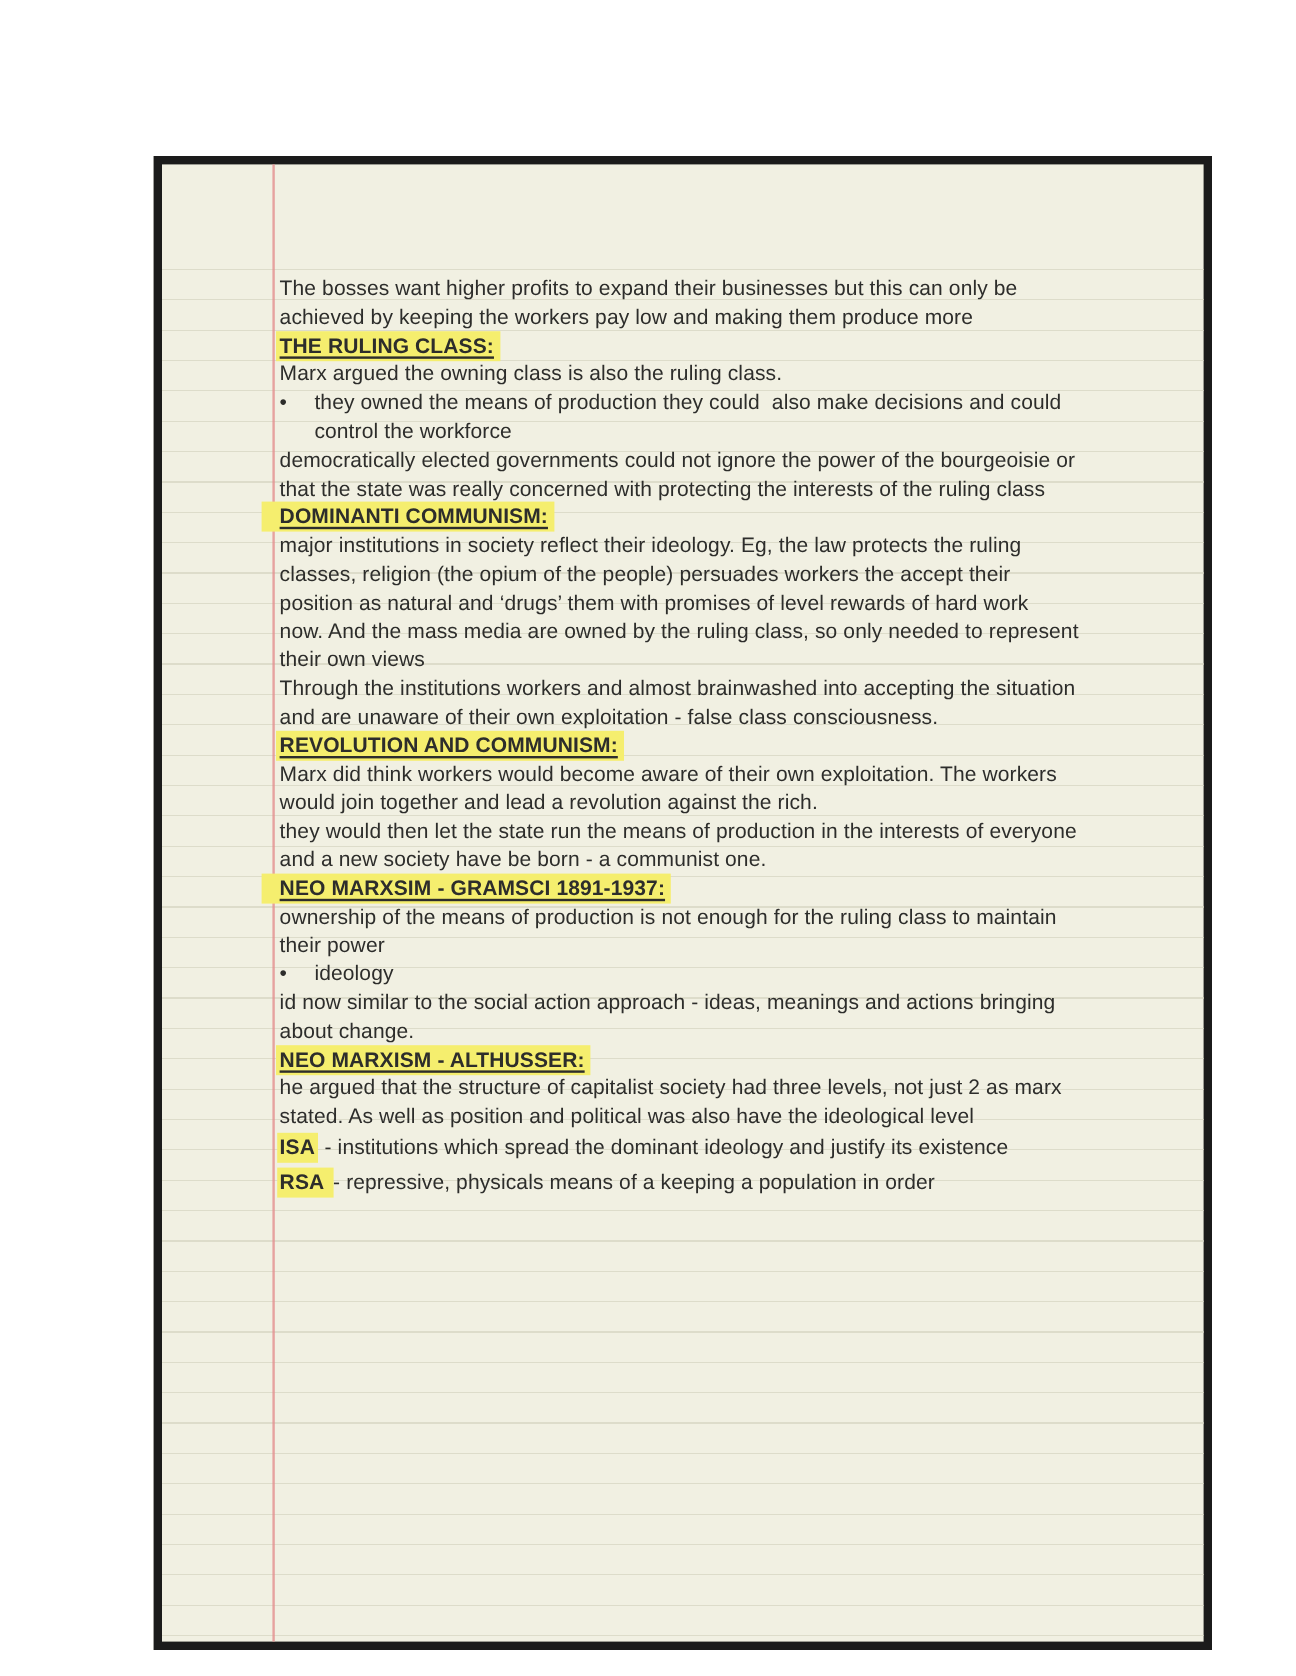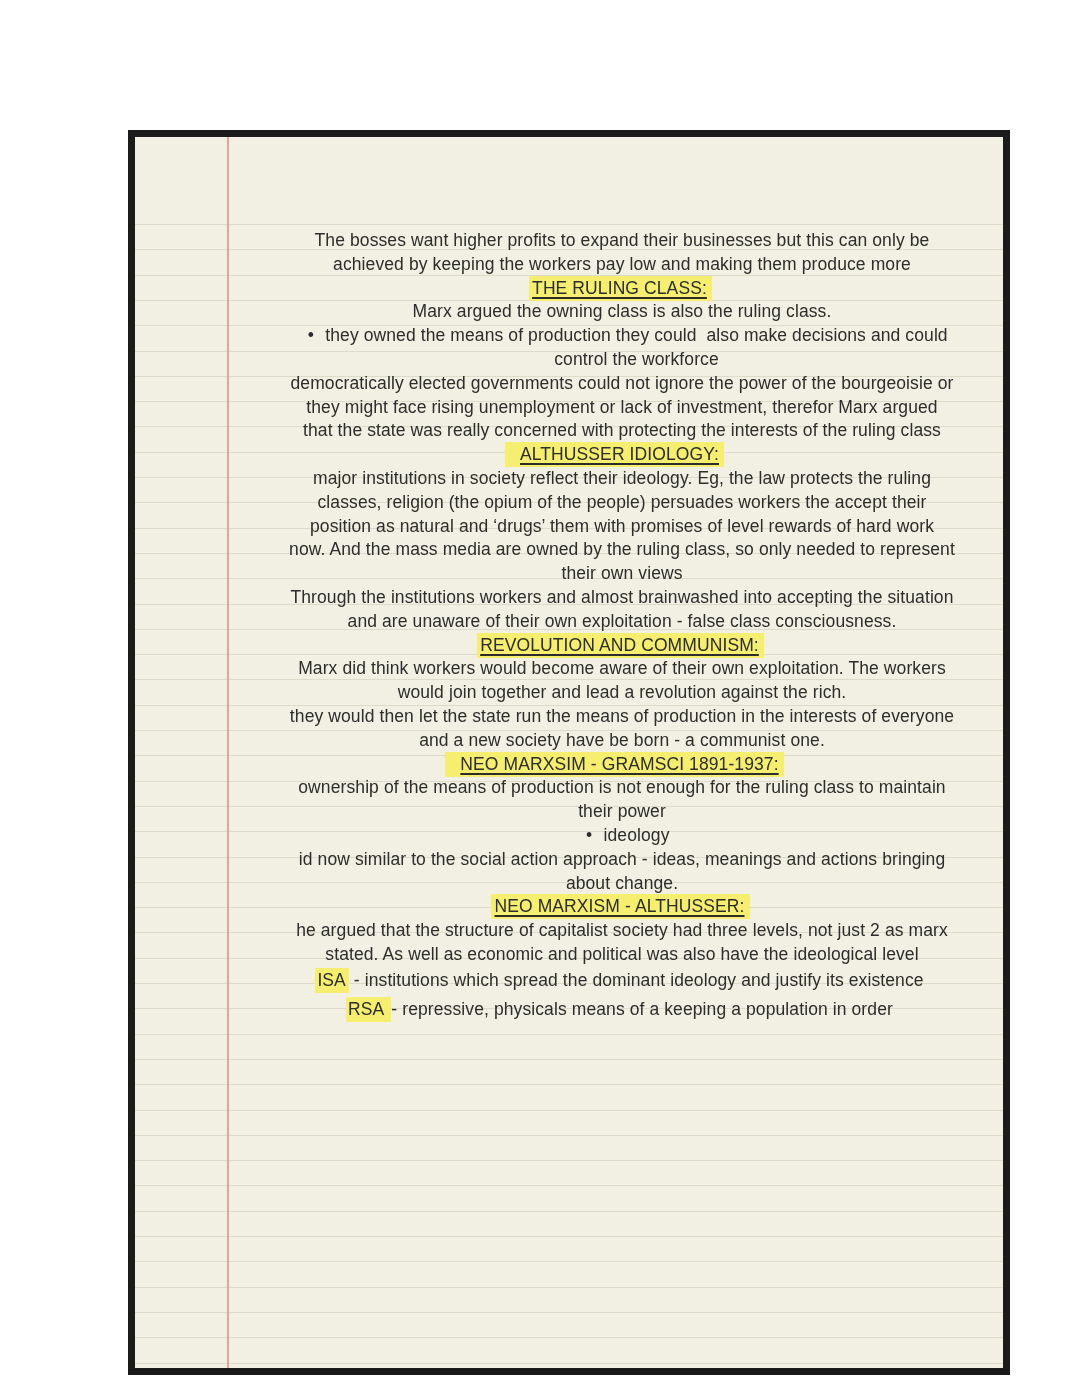--- a/index.html
+++ b/index.html
@@ -6,39 +6,39 @@
     --canvas:#ffffff; --paper:#f1f0e2; --rule:#dddcca; --marginline:#e48f8f;
     --frame:#1b1b1b; --highlight:#f5ee6e; --ink:#2d2d2b;
   }
   html,body{margin:0;padding:0;}
   body{
     width:1080px;height:1397px;position:relative;background:var(--canvas);
     font-family:"Liberation Sans",sans-serif;overflow:hidden;
   }
   .page{
     position:absolute;left:128px;top:130px;width:882px;height:1245px;
-    box-sizing:border-box;border:7px solid var(--frame);background:var(--paper);text-align:center;
+    box-sizing:border-box;border:7px solid var(--frame);background:var(--paper);
   }
   .rules{
     position:absolute;left:0;right:0;top:87px;bottom:0;
     background:repeating-linear-gradient(to bottom,var(--rule) 0 1px,transparent 1px 25.3px);
   }
   .redline{
     position:absolute;top:0;bottom:0;left:92px;width:2px;
     background:var(--marginline);opacity:.8;
   }
   .note{
     position:absolute;left:98px;top:92px;width:778px;
     color:var(--ink);font-size:17.5px;line-height:23.8px;
     letter-spacing:0.1px;
   }
   .line{white-space:pre;}
   .indent{padding-left:29px;}
   .dot{display:inline-block;width:29px;}
-  .hl{background:var(--highlight);}
+  .hl{background:var(--highlight);font-weight:bold;}
   .head{
     padding:2px 5px 3px 3px;margin-left:-3px;
     text-decoration:underline;text-decoration-thickness:1.5px;text-underline-offset:2.5px;
   }
   .overhang .head{padding-left:15px;margin-left:-15px;}
   .lead{padding:2px 3px 3px 2px;margin-left:-2px;}
 </style>
 </head>
 <body>
 
@@ -46,40 +46,39 @@
   <div class="rules"></div>
   <div class="redline"></div>
   <div class="note">
       <div class="line body">The bosses want higher profits to expand their businesses but this can only be</div>
       <div class="line body">achieved by keeping the workers pay low and making them produce more</div>
       <div class="line heading"><span class="hl head">THE RULING CLASS:</span></div>
       <div class="line body">Marx argued the owning class is also the ruling class.</div>
       <div class="line bullet"><span class="dot">•</span><span>they owned the means of production they could  also make decisions and could</span></div>
       <div class="line indent">control the workforce</div>
       <div class="line body">democratically elected governments could not ignore the power of the bourgeoisie or</div>
-      <div class="line body">they might face rising unemployment or lack of investment, therefor Marx argued</div>
       <div class="line body">that the state was really concerned with protecting the interests of the ruling class</div>
-      <div class="line heading overhang"><span class="hl head">ALTHUSSER IDIOLOGY:</span></div>
+      <div class="line heading overhang"><span class="hl head">DOMINANTI COMMUNISM:</span></div>
       <div class="line body">major institutions in society reflect their ideology. Eg, the law protects the ruling</div>
       <div class="line body">classes, religion (the opium of the people) persuades workers the accept their</div>
       <div class="line body">position as natural and ‘drugs’ them with promises of level rewards of hard work</div>
       <div class="line body">now. And the mass media are owned by the ruling class, so only needed to represent</div>
       <div class="line body">their own views</div>
       <div class="line body">Through the institutions workers and almost brainwashed into accepting the situation</div>
       <div class="line body">and are unaware of their own exploitation - false class consciousness.</div>
       <div class="line heading"><span class="hl head">REVOLUTION AND COMMUNISM:</span></div>
       <div class="line body">Marx did think workers would become aware of their own exploitation. The workers</div>
       <div class="line body">would join together and lead a revolution against the rich.</div>
       <div class="line body">they would then let the state run the means of production in the interests of everyone</div>
       <div class="line body">and a new society have be born - a communist one.</div>
       <div class="line heading overhang"><span class="hl head">NEO MARXSIM - GRAMSCI 1891-1937:</span></div>
       <div class="line body">ownership of the means of production is not enough for the ruling class to maintain</div>
       <div class="line body">their power</div>
       <div class="line bullet"><span class="dot">•</span><span>ideology</span></div>
       <div class="line body">id now similar to the social action approach - ideas, meanings and actions bringing</div>
       <div class="line body">about change.</div>
       <div class="line heading"><span class="hl head">NEO MARXISM - ALTHUSSER:</span></div>
       <div class="line body">he argued that the structure of capitalist society had three levels, not just 2 as marx</div>
-      <div class="line body">stated. As well as economic and political was also have the ideological level</div>
+      <div class="line body">stated. As well as position and political was also have the ideological level</div>
       <div class="line lead"><span class="hl lead">ISA</span><span> - institutions which spread the dominant ideology and justify its existence</span></div>
       <div class="line lead"><span class="hl lead">RSA </span><span>- repressive, physicals means of a keeping a population in order</span></div>
     </div>
 </div>
 
 </body></html>

